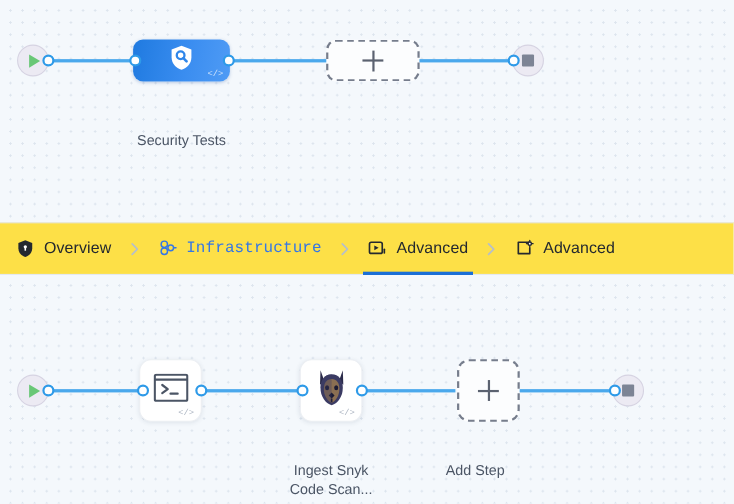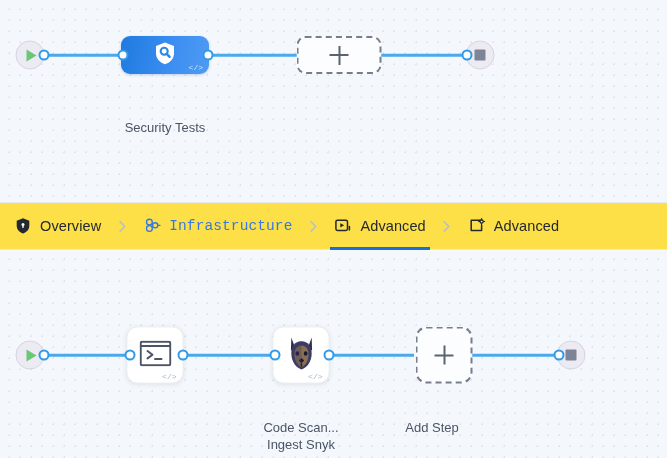--- a/index.html
+++ b/index.html
@@ -275,22 +275,22 @@
           <path d="M17 24 L20 27 L17 30 L14 27 Z" fill="#1b1b33"></path>
           <path d="M17 30 v4" stroke="#1b1b33" stroke-width="1.6"></path>
           <path d="M5.5 19 C5.5 11 9.5 5 17 5 L17 34.5 C12.5 32.5 9 27 9 20 Z" fill="#3b3b63" opacity=".35"></path>
         </svg>
       </span>
       <span class="code-badge dark">&lt;/&gt;</span>
     </div>
     <div class="dot" style="left:275px; top:105px;"></div>
     <div class="dot" style="left:329px; top:105px;"></div>
     <div class="nlabel wide" style="left:301px; top:145px;">
+      <div>Ingest Snyk</div>
       <div>Code Scan...</div>
-      <div>Ingest Snyk</div>
     </div>
 
     <div class="add-step" style="left:444px; top:105px;">
       <div class="plus"></div>
     </div>
     <div class="nlabel" style="left:432px; top:145px;">Add Step</div>
 
     <div class="dot" style="left:559px; top:105px;"></div>
     <div class="terminus" style="left:571px; top:105px;">
       <div class="stop-sq"></div>

